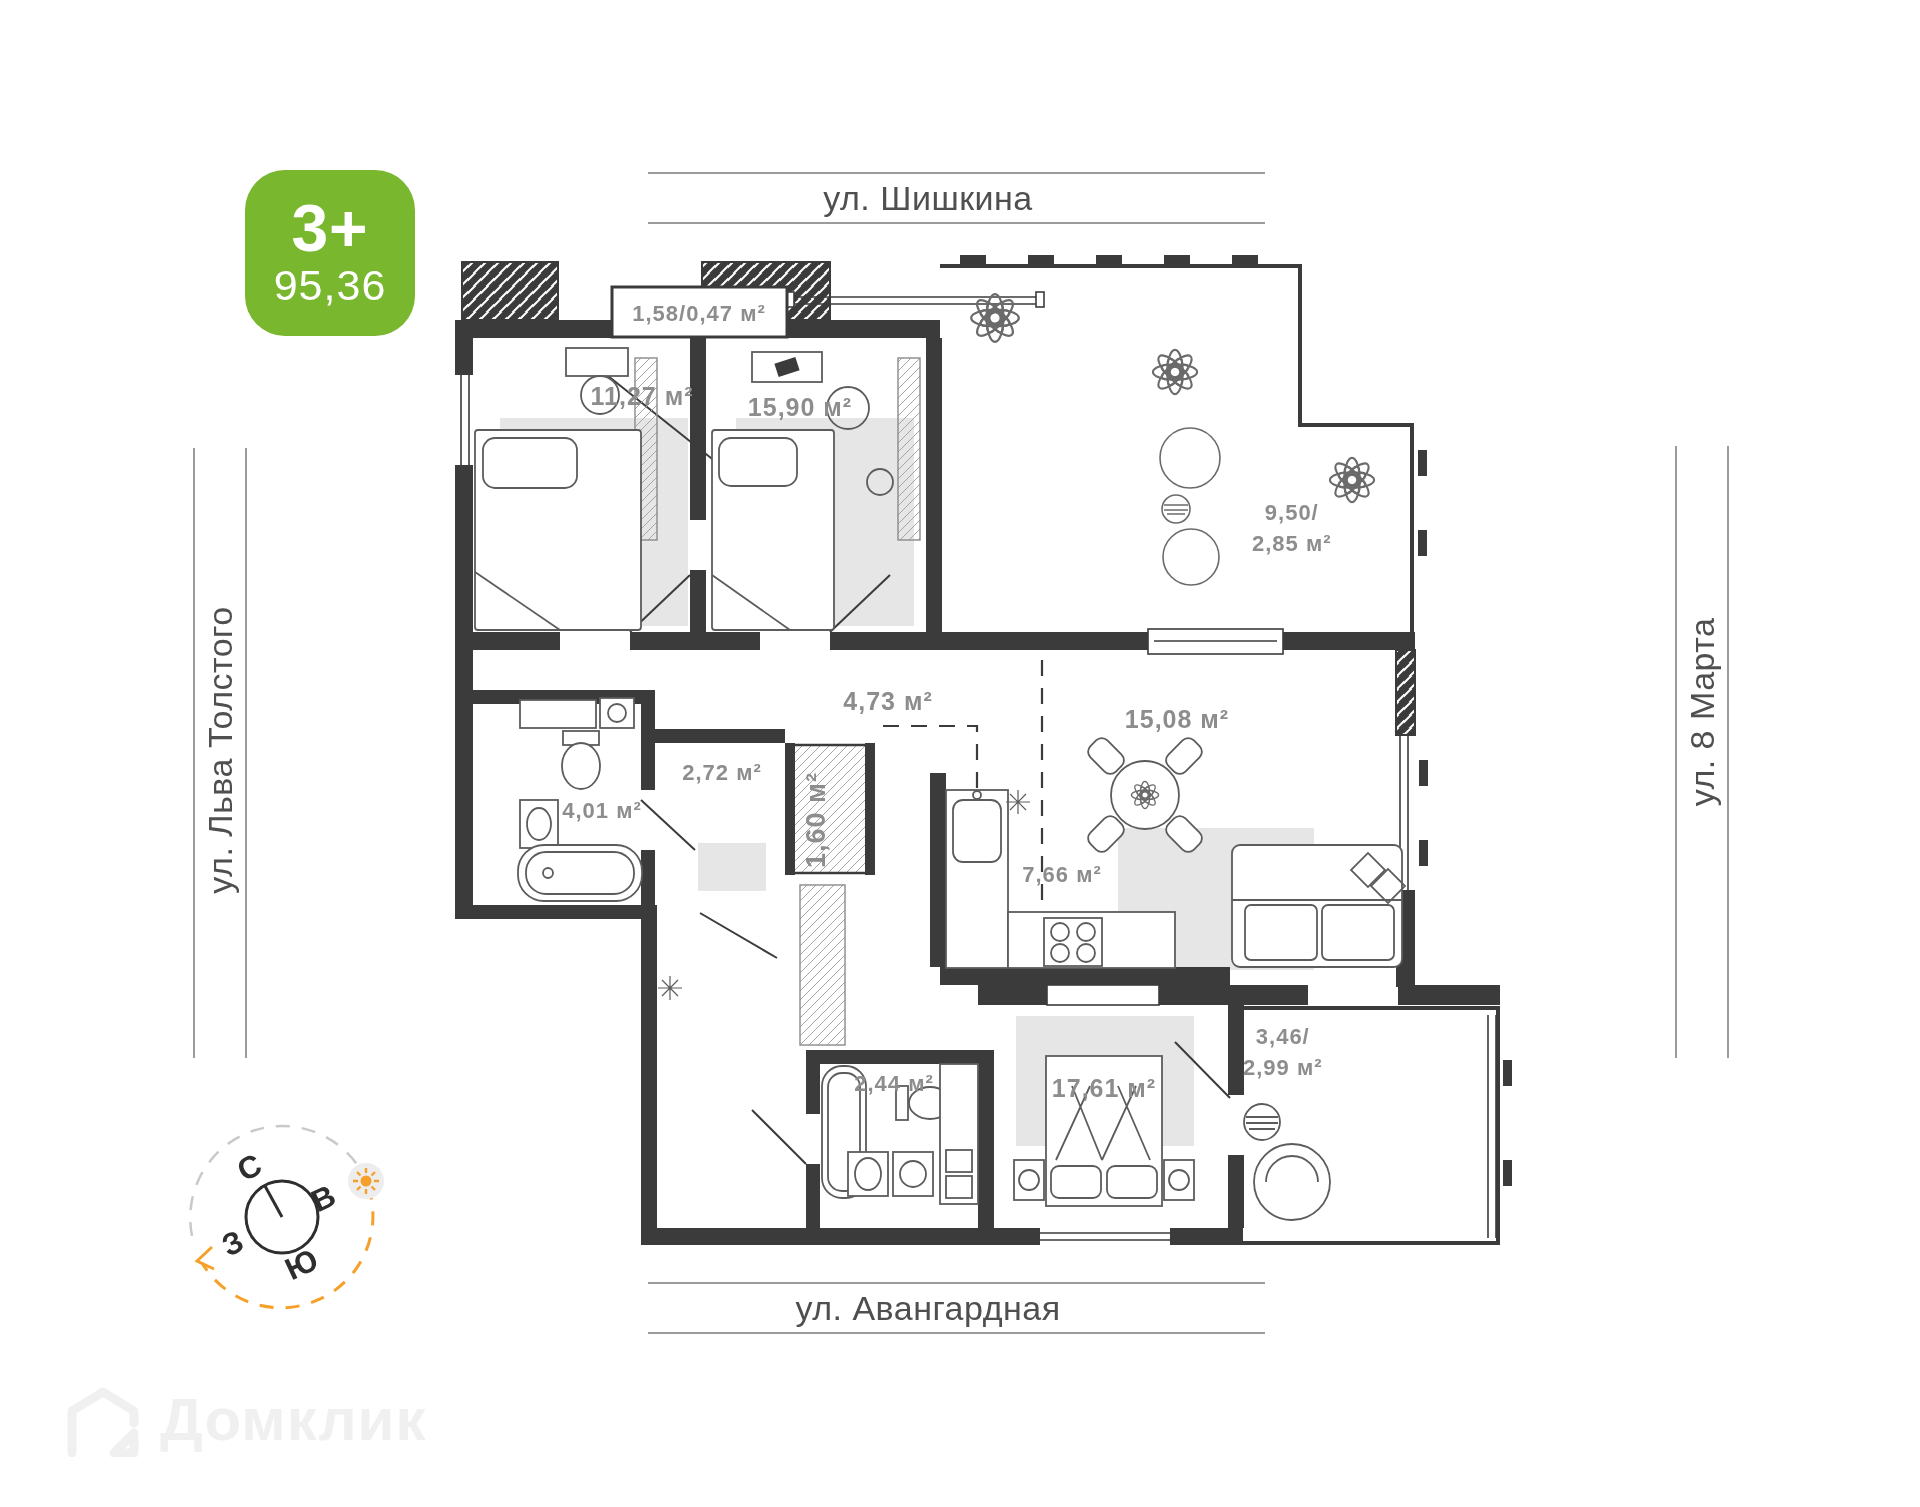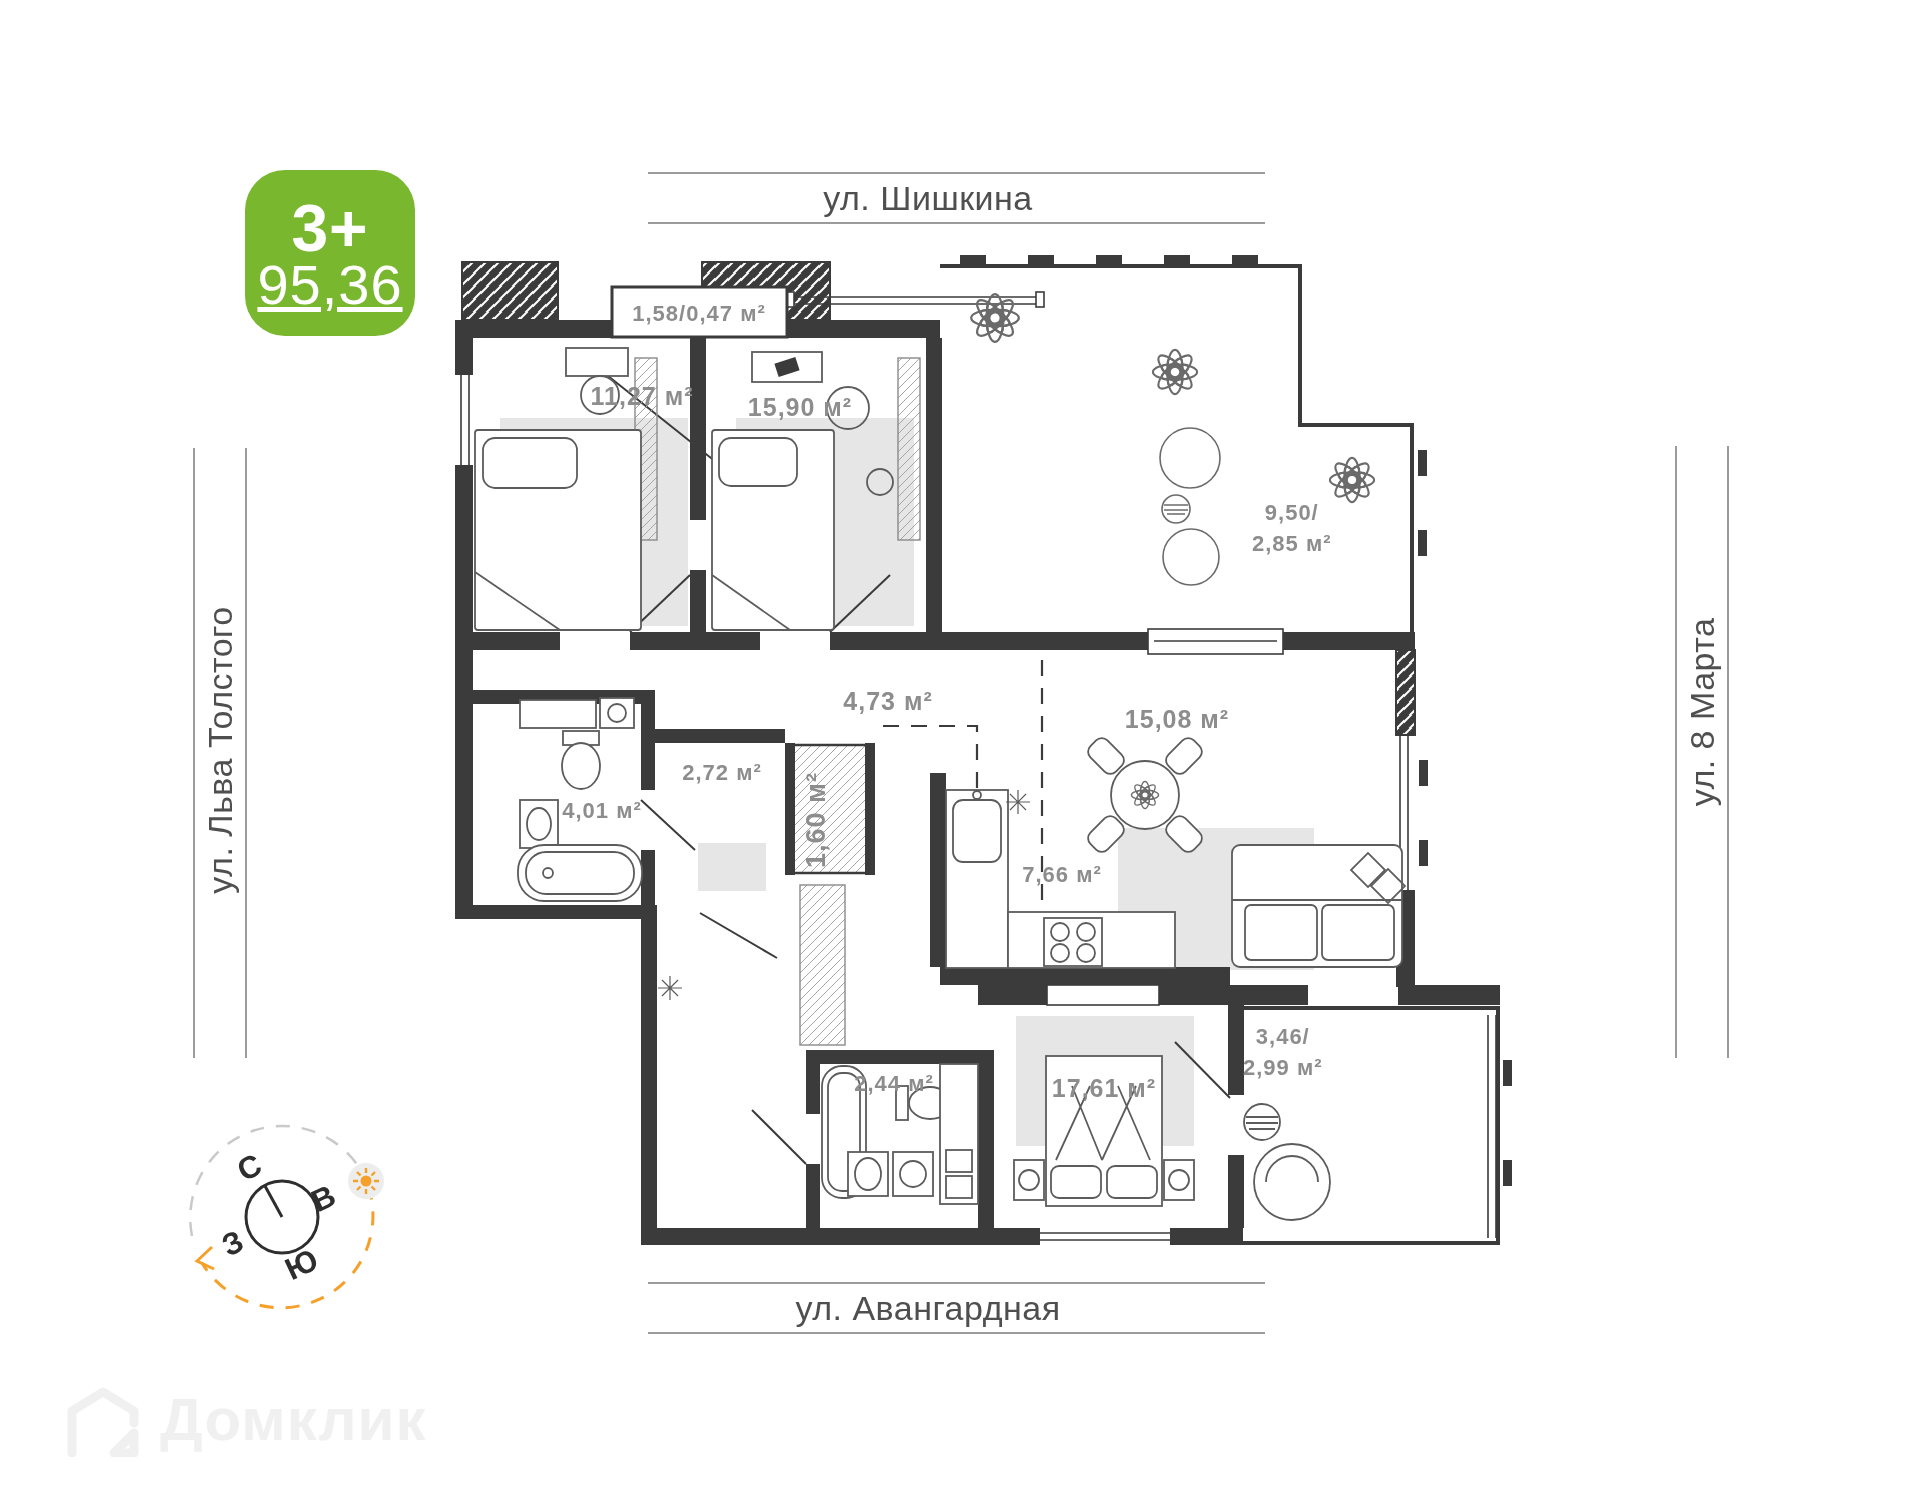--- a/index.html
+++ b/index.html
@@ -2,21 +2,21 @@
 <html><head>
 <meta charset="utf-8">
 <style>
   html,body{margin:0;padding:0;background:#ffffff;}
   #stage{position:relative;width:1920px;height:1507px;background:#ffffff;overflow:hidden;
          font-family:"Liberation Sans",sans-serif;}
   
   .badge{position:absolute;left:245px;top:170px;width:170px;height:166px;border-radius:40px;
          display:flex;flex-direction:column;align-items:center;justify-content:center;color:#fff;}
   .badge .rooms{font-size:66px;font-weight:700;line-height:64px;letter-spacing:1px;}
-  .badge .area{font-size:56px;font-weight:500;line-height:50px;letter-spacing:1px;text-decoration:underline;}
+  .badge .area{font-size:43px;font-weight:500;line-height:50px;letter-spacing:1px;}
   
   .street-line{position:absolute;background:#9b9b9b;}
   .street-label{position:absolute;color:#4f4f4f;font-size:34px;font-weight:500;letter-spacing:.5px;white-space:nowrap;}
   .street-label.h{transform:translate(-50%,-50%);}
   .street-label.v{transform:translate(-50%,-50%) rotate(-90deg);}
   
   .room-label{position:absolute;color:#8d8d8d;font-size:25px;font-weight:700;letter-spacing:1px;
               transform:translate(-50%,-50%);text-align:center;white-space:pre-line;line-height:34px;}
   .room-label.sm{font-size:22px;line-height:31px;}
   .room-label.rot{transform:translate(-50%,-50%) rotate(-90deg);font-size:27px;}

